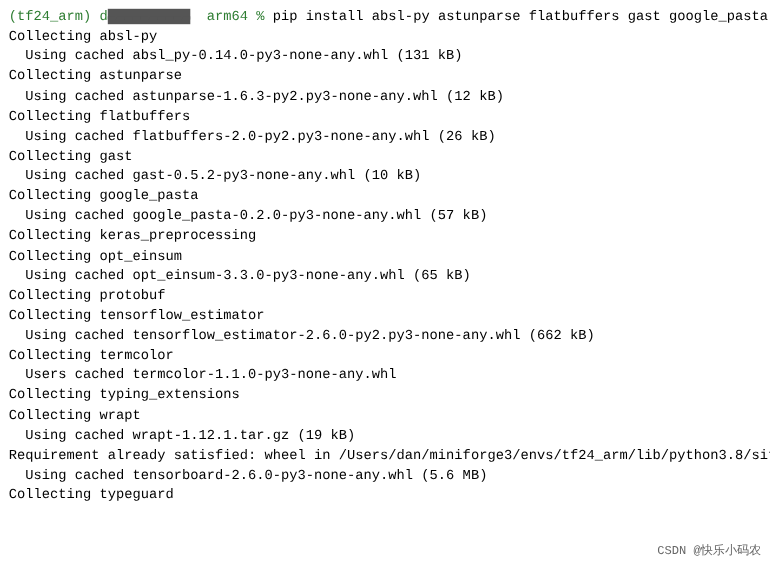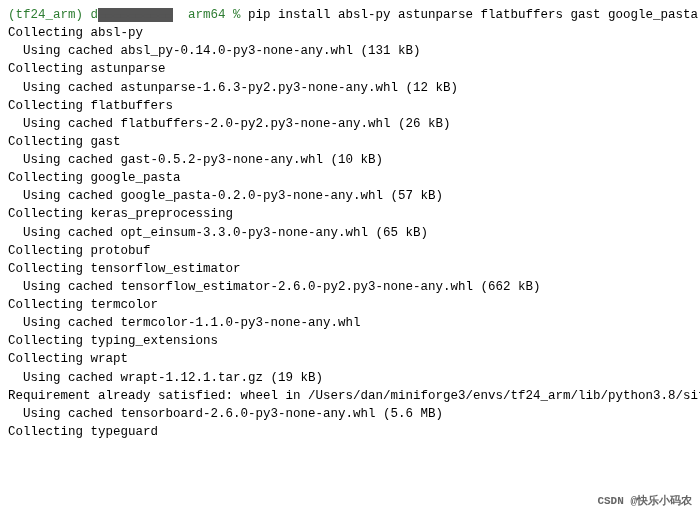--- a/index.html
+++ b/index.html
@@ -29,46 +29,46 @@
       font-size: 12.5px;
       color: #000000;
     }
     .watermark {
       position: absolute;
       bottom: 6px;
       right: 8px;
       font-size: 11px;
       color: #666666;
       font-family: 'Courier New', Courier, monospace;
-      font-weight: bold;
     }
   </style>
 </head>
 <body>
 
 <div class="terminal">
   <div id="lines-container">
       <div class="line"><span style="color: rgb(46, 125, 50);">(tf24_arm) d</span><span style="background: rgb(85, 85, 85); color: rgb(85, 85, 85);">▬▬▬▬▬▬▬▬▬▬</span><span style="color: rgb(46, 125, 50);">  arm64 %</span><span style="color: rgb(0, 0, 0);"> pip install absl-py astunparse flatbuffers gast google_pasta keras_preprocessing opt_einsum protobuf tensorflow_estimator termcolor typing_extensions wrapt wheel tensorboard typeguard</span></div>
       <div class="line">Collecting absl-py</div>
       <div class="line">  Using cached absl_py-0.14.0-py3-none-any.whl (131 kB)</div>
       <div class="line">Collecting astunparse</div>
       <div class="line">  Using cached astunparse-1.6.3-py2.py3-none-any.whl (12 kB)</div>
       <div class="line">Collecting flatbuffers</div>
       <div class="line">  Using cached flatbuffers-2.0-py2.py3-none-any.whl (26 kB)</div>
       <div class="line">Collecting gast</div>
       <div class="line">  Using cached gast-0.5.2-py3-none-any.whl (10 kB)</div>
       <div class="line">Collecting google_pasta</div>
       <div class="line">  Using cached google_pasta-0.2.0-py3-none-any.whl (57 kB)</div>
       <div class="line">Collecting keras_preprocessing</div>
+      <div class="line">Collecting opt_einsum</div>
       <div class="line">  Using cached opt_einsum-3.3.0-py3-none-any.whl (65 kB)</div>
       <div class="line">Collecting protobuf</div>
       <div class="line">Collecting tensorflow_estimator</div>
       <div class="line">  Using cached tensorflow_estimator-2.6.0-py2.py3-none-any.whl (662 kB)</div>
       <div class="line">Collecting termcolor</div>
-      <div class="line">  Using cached termcolor-1.1.0-py3-none-any.whl</div>
+      <div class="line">  Users cached termcolor-1.1.0-py3-none-any.whl</div>
       <div class="line">Collecting typing_extensions</div>
       <div class="line">Collecting wrapt</div>
       <div class="line">  Using cached wrapt-1.12.1.tar.gz (19 kB)</div>
       <div class="line">Requirement already satisfied: wheel in /Users/dan/miniforge3/envs/tf24_arm/lib/python3.8/site-packages (0.37.0)</div>
       <div class="line">  Using cached tensorboard-2.6.0-py3-none-any.whl (5.6 MB)</div>
       <div class="line">Collecting typeguard</div>
     </div>
   <div class="watermark">CSDN @快乐小码农</div>
 </div>
 

